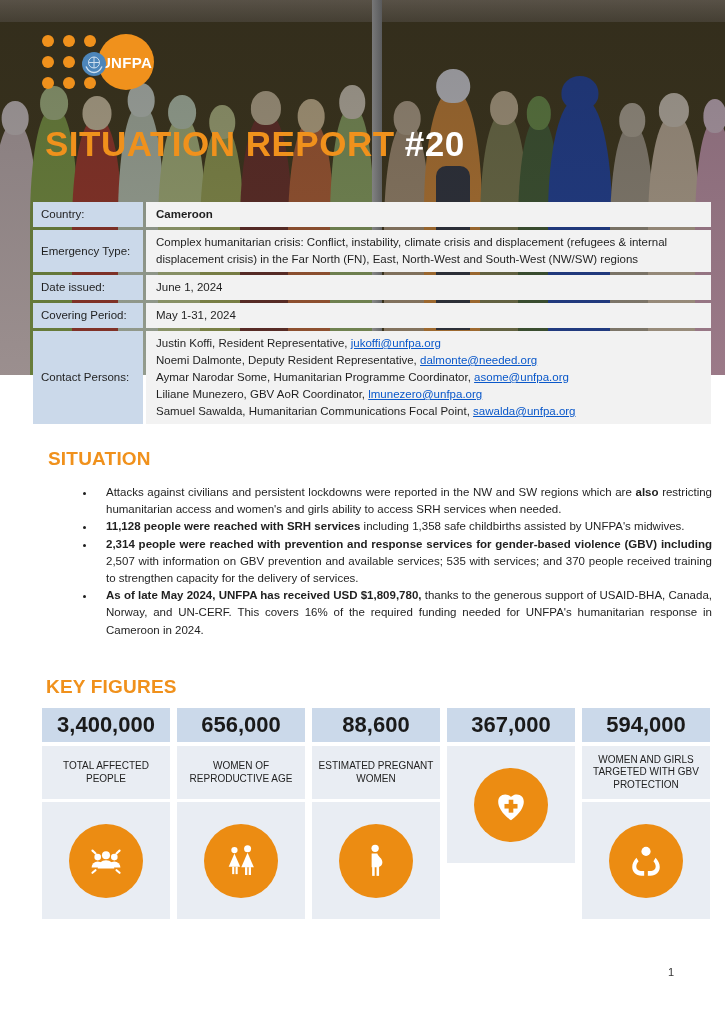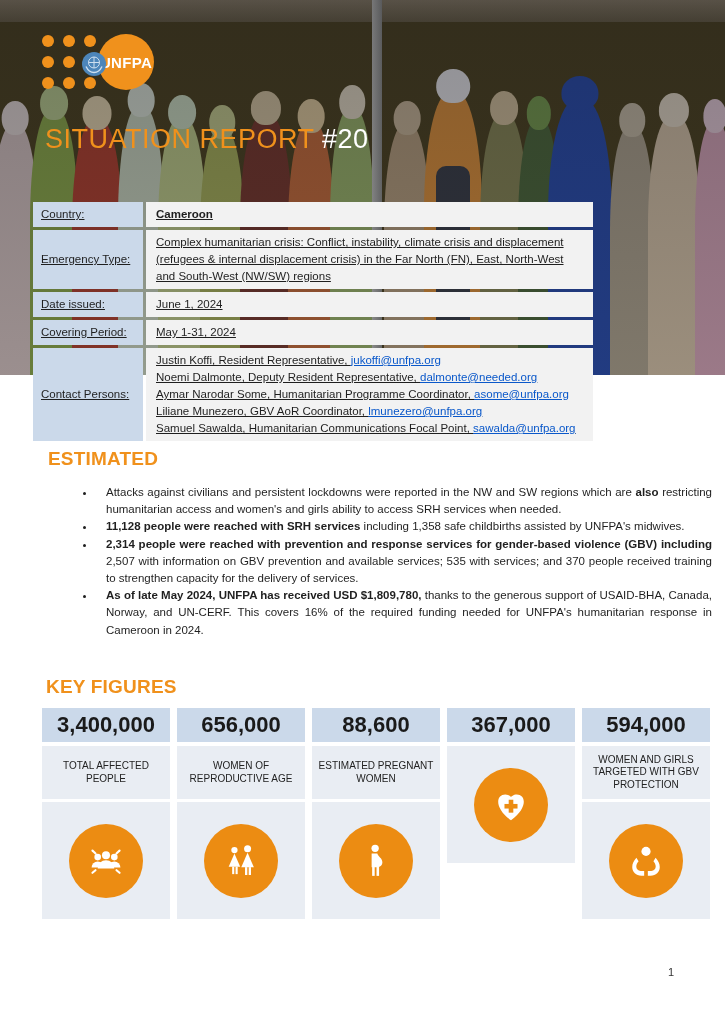--- a/index.html
+++ b/index.html
@@ -23,27 +23,27 @@
   
   .logo{position:absolute;left:42px;top:34px;z-index:6;display:flex;align-items:flex-start;}
   .dots{display:grid;grid-template-columns:repeat(3,12px);grid-auto-rows:12px;gap:9px;margin-top:1px;}
   .dot{width:12px;height:12px;border-radius:50%;background:#F0911C;}
   .emblem{position:absolute;left:39px;top:17px;z-index:7;}
   .logo-circle{position:relative;margin-left:2px;width:56px;height:56px;border-radius:50%;
         background:#F0911C;display:flex;align-items:center;justify-content:center;z-index:6;}
   .logo-circle span{color:#fff;font-weight:bold;font-size:15px;letter-spacing:.3px;}
 
   
-  .title{position:absolute;left:45px;top:124px;z-index:6;font-size:27px;font-weight:normal;letter-spacing:.5px;}
+  .title{position:absolute;left:45px;top:124px;z-index:6;font-size:35px;font-weight:bold;letter-spacing:.5px;}
   .title .t-main{color:#F0911C;}
   .title .t-num{color:#ffffff;}
 
   
-  .info-table{position:absolute;left:33px;top:202px;width:560px;z-index:6;
-        display:grid;grid-template-columns:110px 1fr;gap:3px;font-size:11.5px;line-height:17px;text-decoration:underline;}
+  .info-table{position:absolute;left:33px;top:202px;width:678px;z-index:6;
+        display:grid;grid-template-columns:110px 1fr;gap:3px;font-size:11.5px;line-height:17px;}
   .cell-label{background:#CBD9EA;display:flex;align-items:center;padding:4px 4px 4px 8px;}
   .cell-value{background:#F2F2F2;display:flex;flex-direction:column;justify-content:center;
         padding:4px 10px;}
   .cell-value b{font-weight:bold;}
   .contact-line a{color:#0A58CA;text-decoration:underline;}
 
   
   .sec-title{position:absolute;z-index:6;color:#F0911C;font-size:19px;font-weight:bold;letter-spacing:.2px;}
   #highlights-title{left:48px;top:448px;}
   #keyfigures-title{left:46px;top:676px;}
@@ -175,21 +175,21 @@
       <div class="cell-label">Contact Persons:</div>
       <div class="cell-value">
         <div class="contact-line"><span>Justin Koffi, Resident Representative, </span><a href="#">jukoffi@unfpa.org</a></div>
         <div class="contact-line"><span>Noemi Dalmonte, Deputy Resident Representative, </span><a href="#">dalmonte@needed.org</a></div>
         <div class="contact-line"><span>Aymar Narodar Some, Humanitarian Programme Coordinator, </span><a href="#">asome@unfpa.org</a></div>
         <div class="contact-line"><span>Liliane Munezero, GBV AoR Coordinator, </span><a href="#">lmunezero@unfpa.org</a></div>
         <div class="contact-line"><span>Samuel Sawalda, Humanitarian Communications Focal Point, </span><a href="#">sawalda@unfpa.org</a></div>
       </div>
     </div>
 
-  <div class="sec-title" id="highlights-title">ESTIMATED</div>
+  <div class="sec-title" id="highlights-title">SITUATION</div>
   <ul class="bullets" id="bullets">
       <li><span>Attacks against civilians and persistent lockdowns were reported in the NW and SW regions which are </span><span class="b">also</span><span> restricting humanitarian access and women's and girls ability to access SRH services when needed.</span></li>
       <li><span class="b">11,128 people were reached with SRH services</span><span> including 1,358 safe childbirths assisted by UNFPA's midwives.</span></li>
       <li><span class="b">2,314 people were reached with prevention and response services for gender-based violence (GBV) including</span><span> 2,507 with information on GBV prevention and available services; 535 with services; and 370 people received training to strengthen capacity for the delivery of services.</span></li>
       <li><span class="b">As of late May 2024, UNFPA has received USD $1,809,780,</span><span> thanks to the generous support of USAID-BHA, Canada, Norway, and UN-CERF. This covers 16% of the required funding needed for UNFPA's humanitarian response in Cameroon in 2024.</span></li>
     </ul>
 
   <div class="sec-title" id="keyfigures-title">KEY FIGURES</div>
   <div class="figures" id="figures">
       <div class="fig-col">

